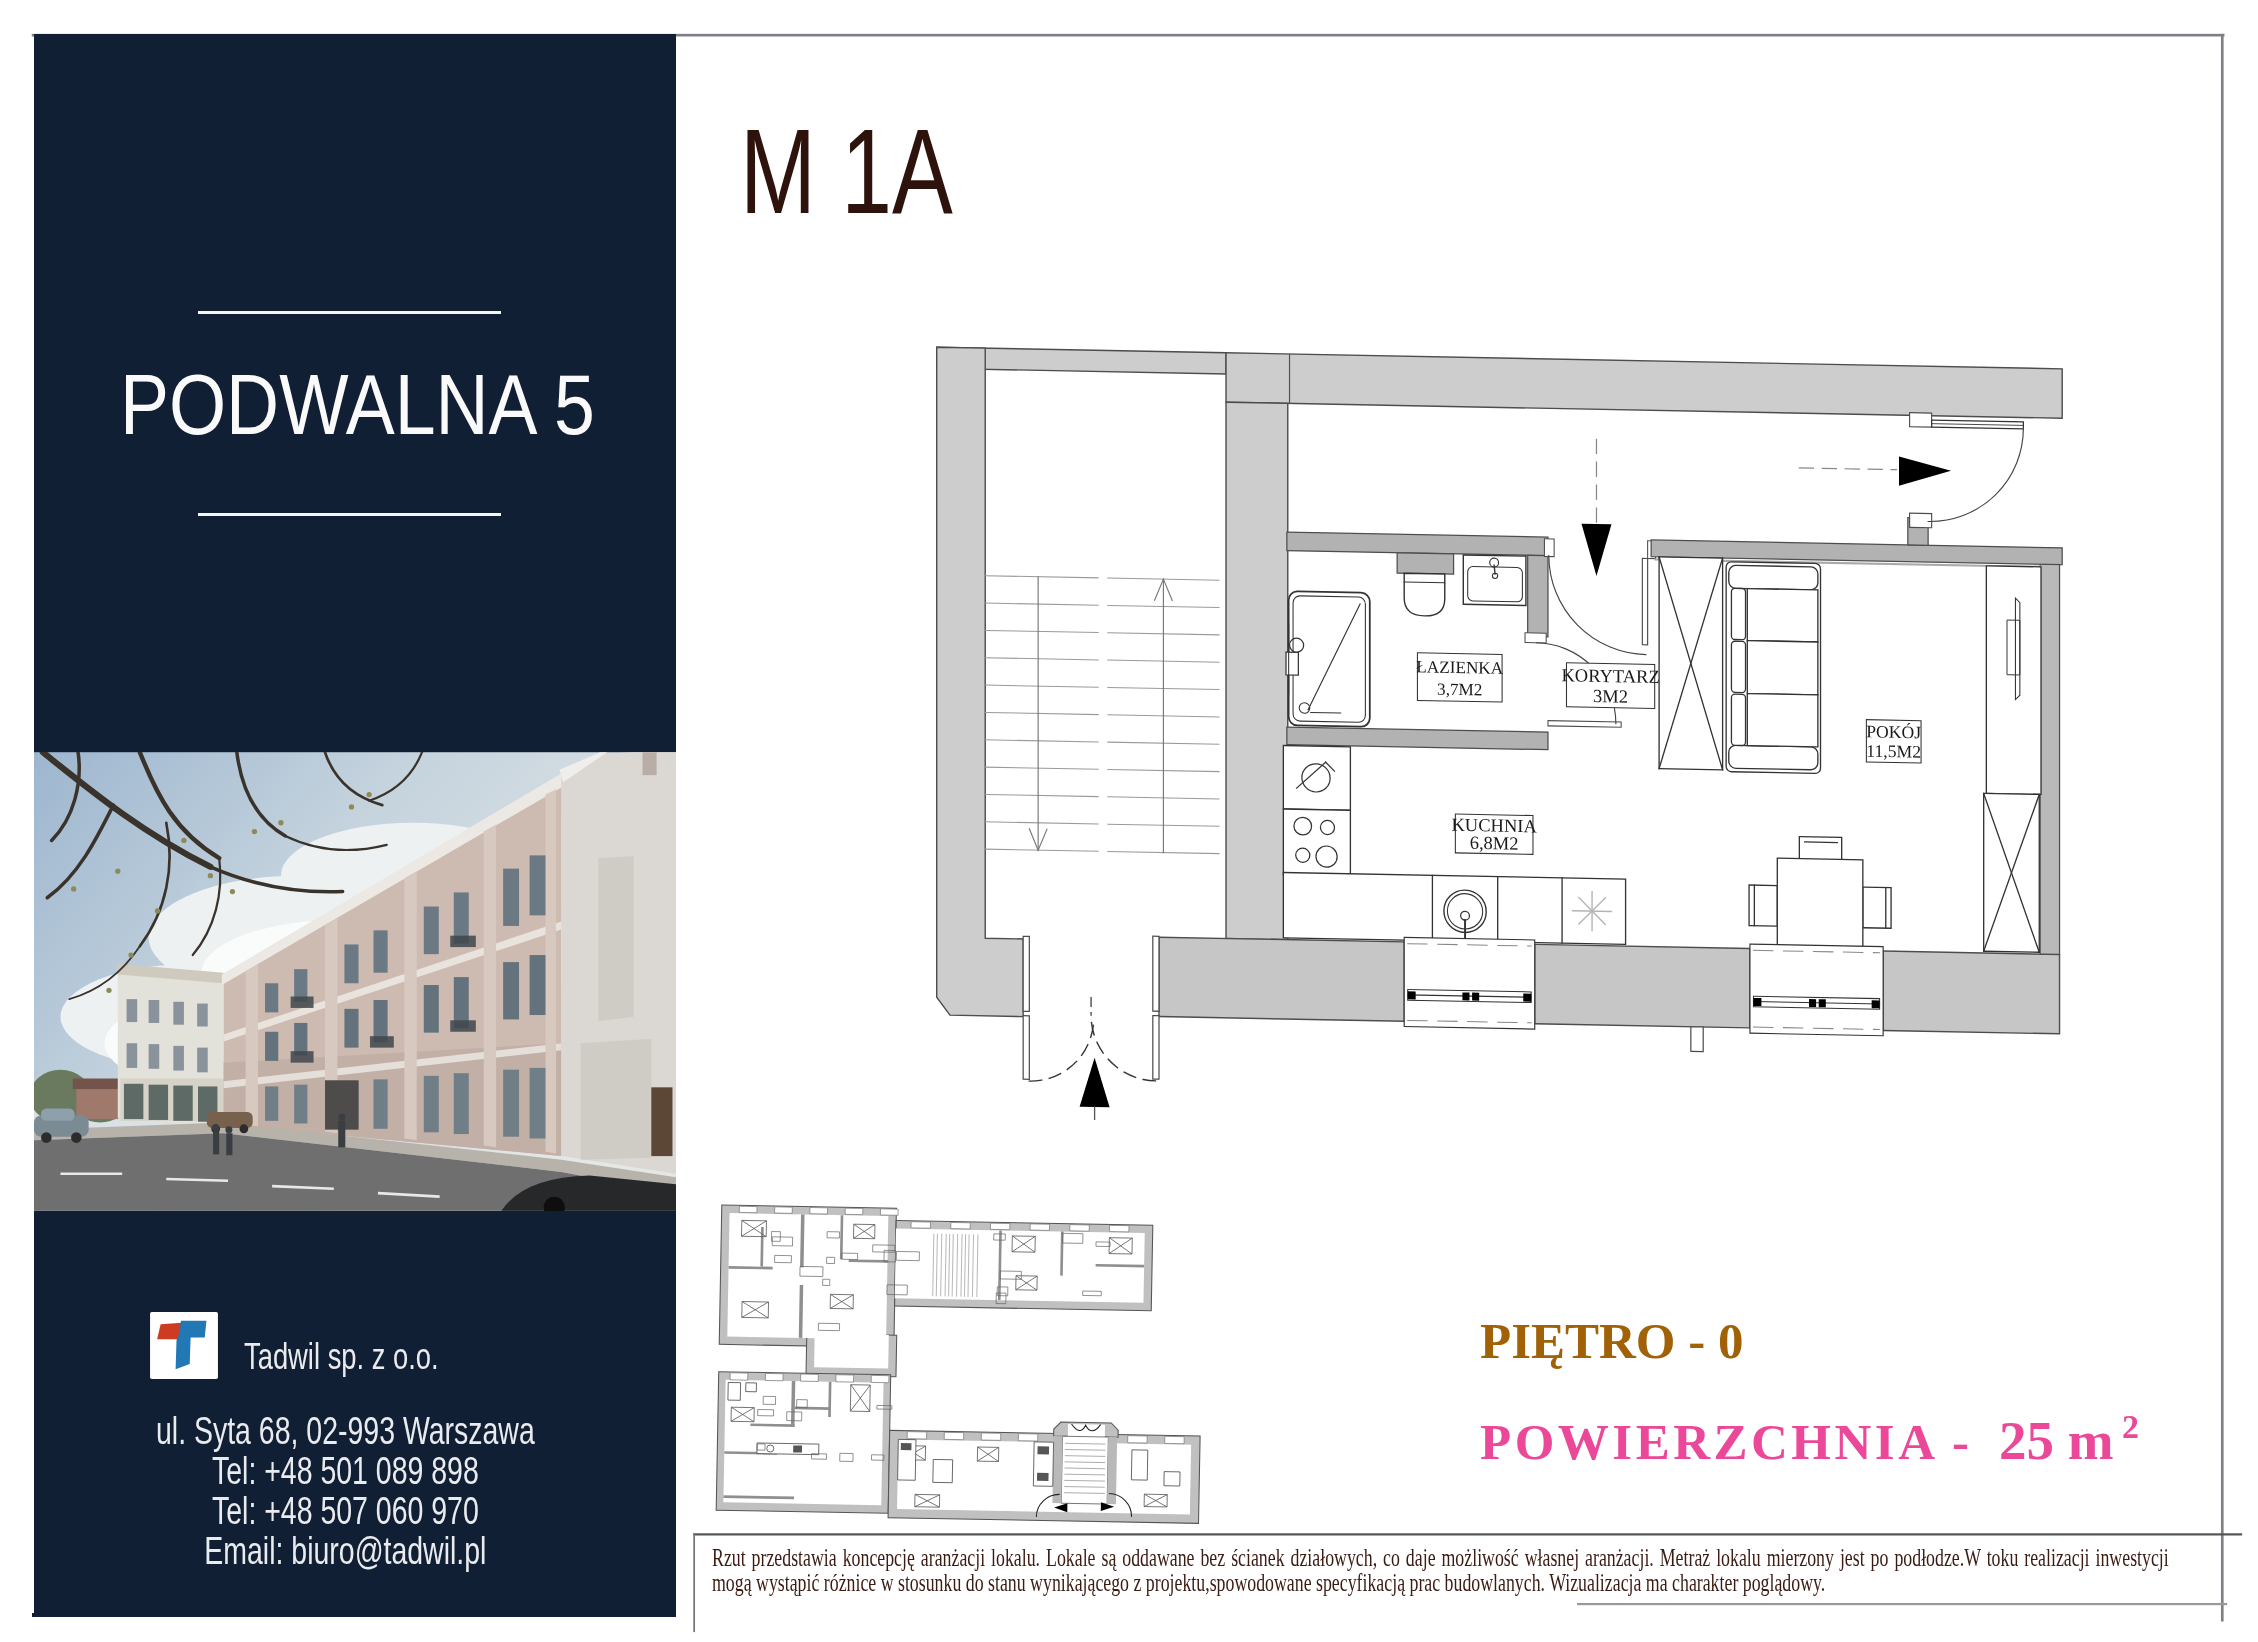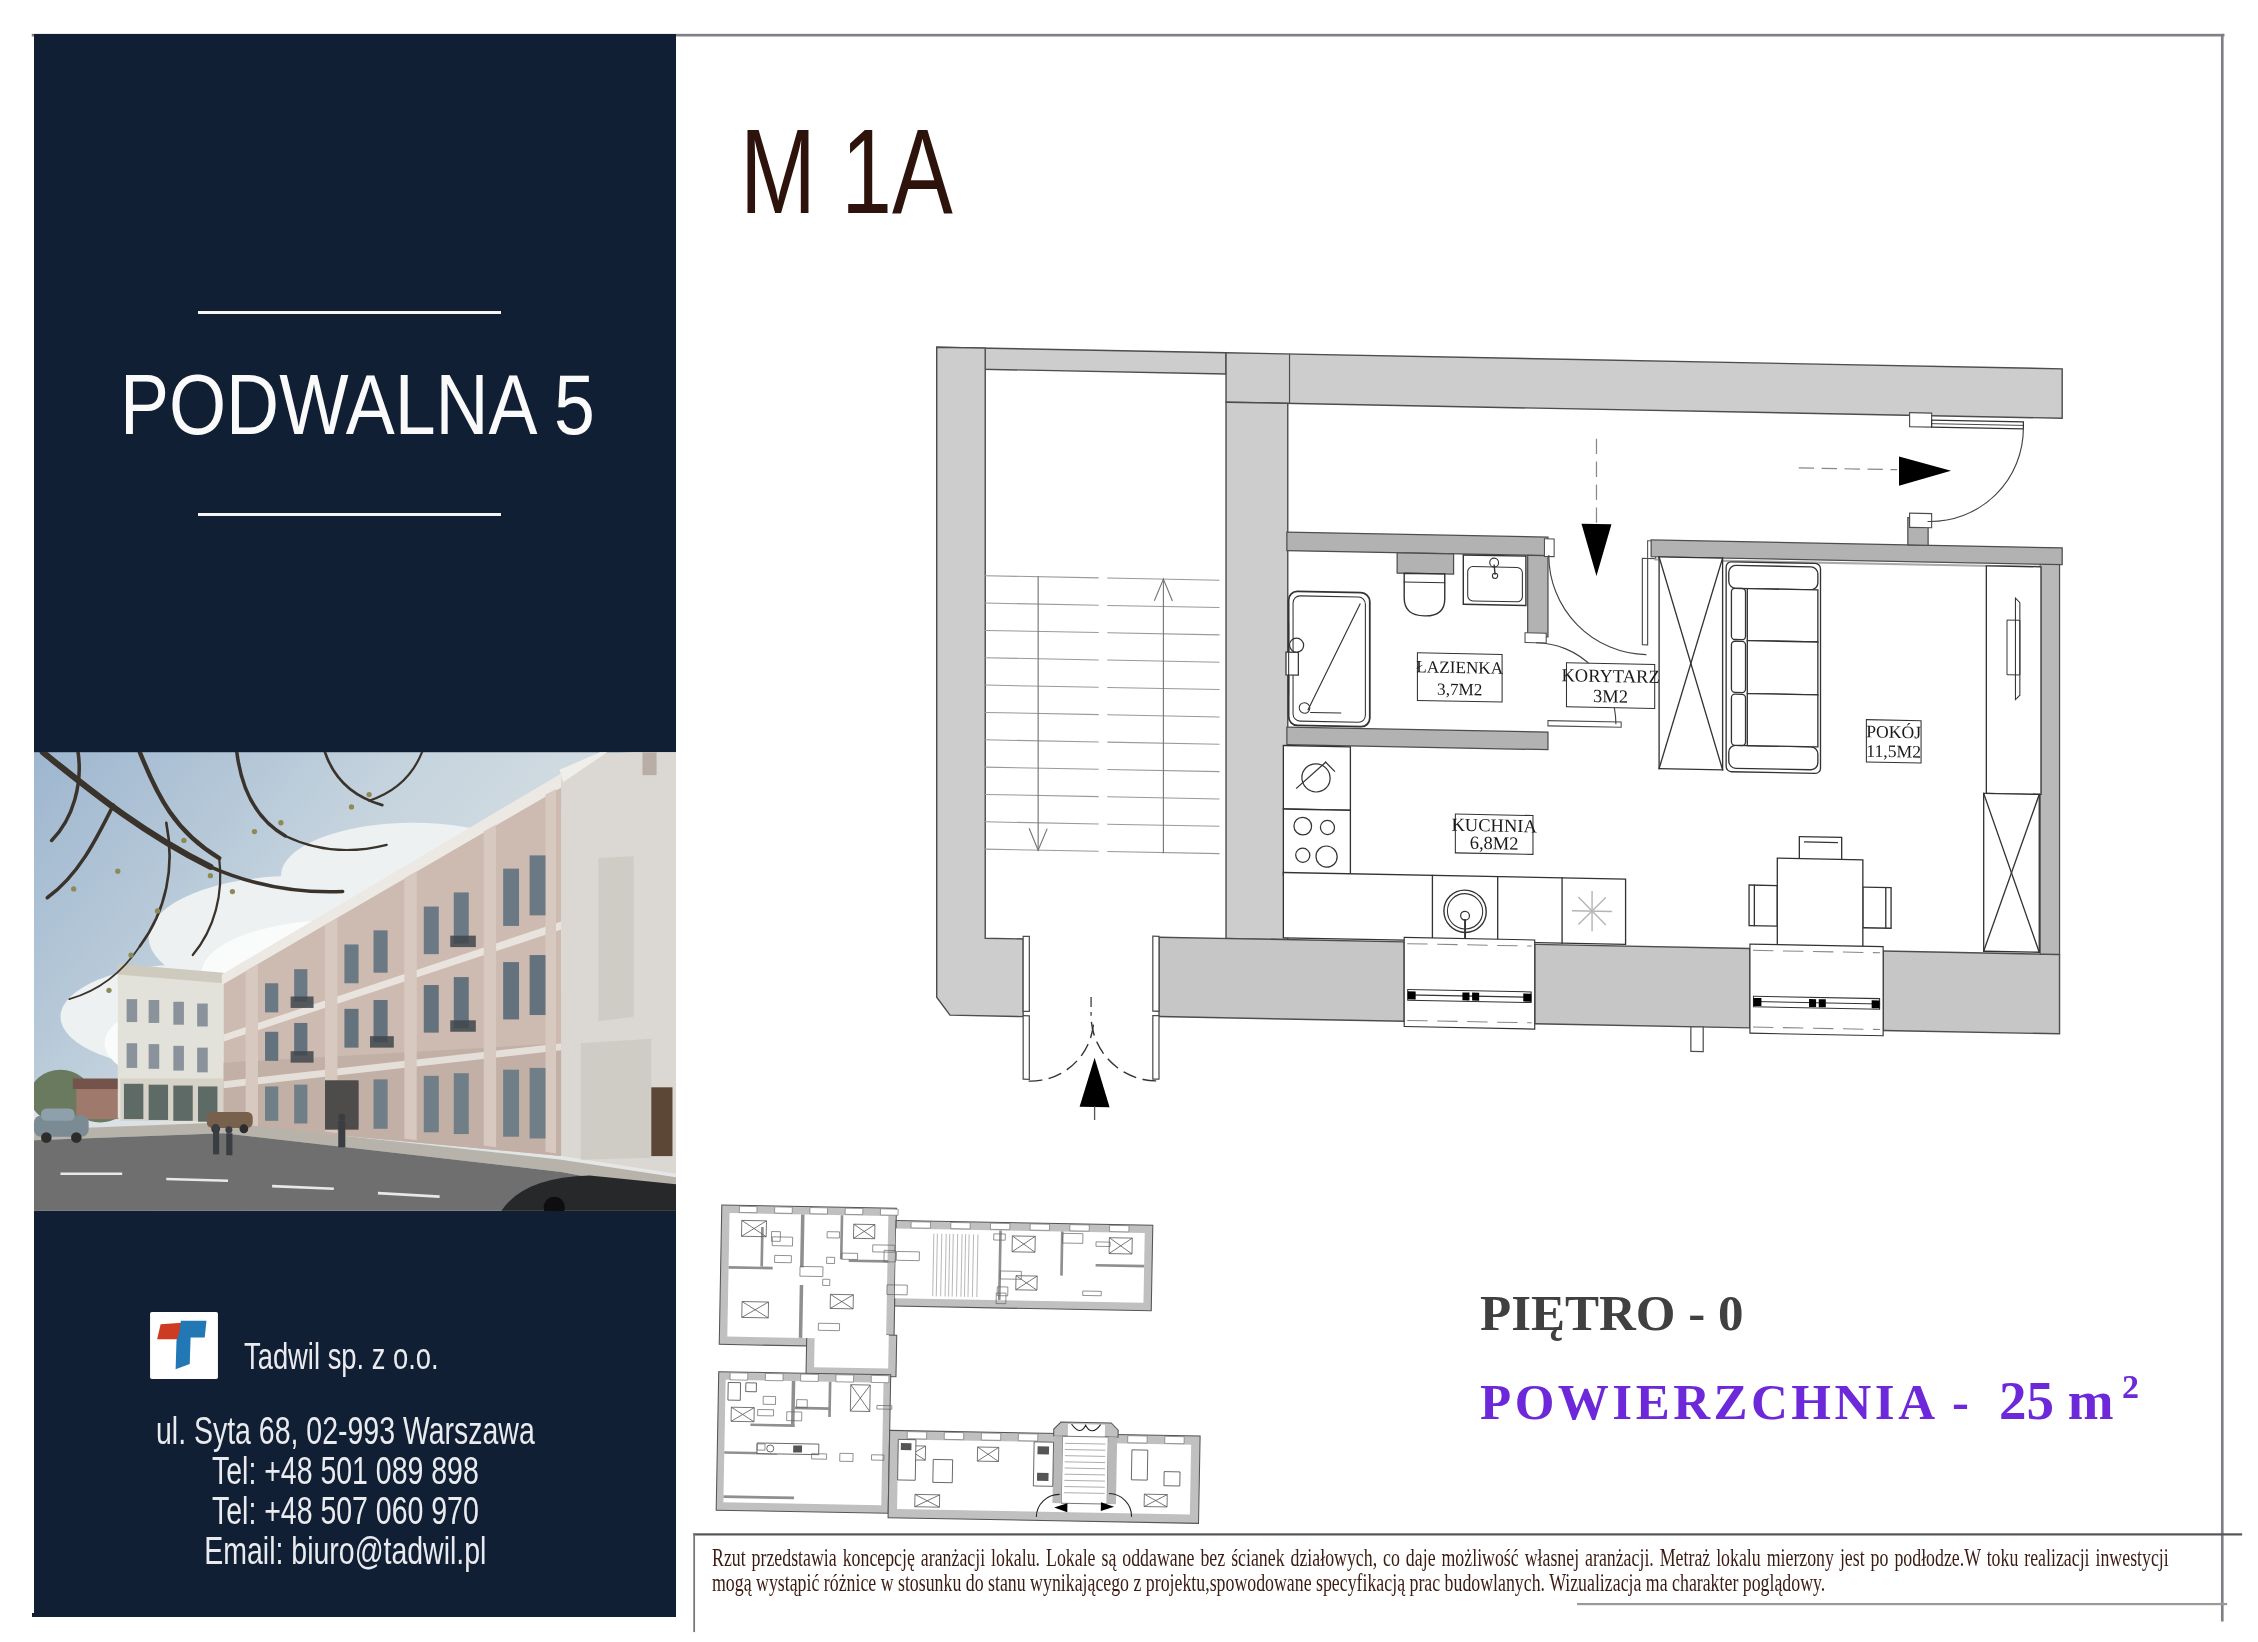--- a/index.html
+++ b/index.html
@@ -694,22 +694,22 @@
      font-size:39px;font-weight:300;line-height:40px;transform:scaleX(0.73);transform-origin:311px 0;">
   <div>ul. Syta 68, 02-993 Warszawa</div>
   <div>Tel: +48 501 089 898</div>
   <div>Tel: +48 507 060 970</div>
   <div>Email: biuro@tadwil.pl</div>
 </div>
 
 <div class="abs" style="left:740px;top:102px;color:#2e130d;font-size:120px;font-weight:300;
      transform:scaleX(0.76);transform-origin:left top;white-space:nowrap;">M 1A</div>
 
-<div class="abs" style="left:1480px;top:1284px;color:#404040;font-size:51px;font-weight:bold;
+<div class="abs" style="left:1480px;top:1312px;color:#a16207;font-size:51px;font-weight:bold;
      font-family:'Liberation Serif',serif;white-space:nowrap;">PIĘTRO - 0</div>
 
-<div class="abs" style="left:1480px;top:1368px;color:#6d28d9;font-size:51px;font-weight:bold;
+<div class="abs" style="left:1480px;top:1408px;color:#ec4899;font-size:51px;font-weight:bold;
      font-family:'Liberation Serif',serif;white-space:nowrap;"><span style="letter-spacing:3.5px;">POWIERZCHNIA -</span><span style="display:inline-block;width:26.5px;"></span><span style="font-size:55px;">25&nbsp;m</span><span style="font-size:34px;vertical-align:21px;">&nbsp;2</span></div>
 
 <div class="abs" style="left:712px;top:1545px;width:2093px;color:#3b1b12;font-size:25.6px;
      font-family:'Liberation Serif',serif;line-height:25px;text-align:justify;
      transform:scaleX(0.696);transform-origin:left top;">Rzut przedstawia koncepcję aranżacji lokalu. Lokale są oddawane bez ścianek działowych, co daje możliwość własnej aranżacji. Metraż lokalu mierzony jest po podłodze.W toku realizacji inwestycji mogą wystąpić różnice w stosunku do stanu wynikającego z projektu,spowodowane specyfikacją prac budowlanych. Wizualizacja ma charakter poglądowy.</div>
 
 
 </body></html>

